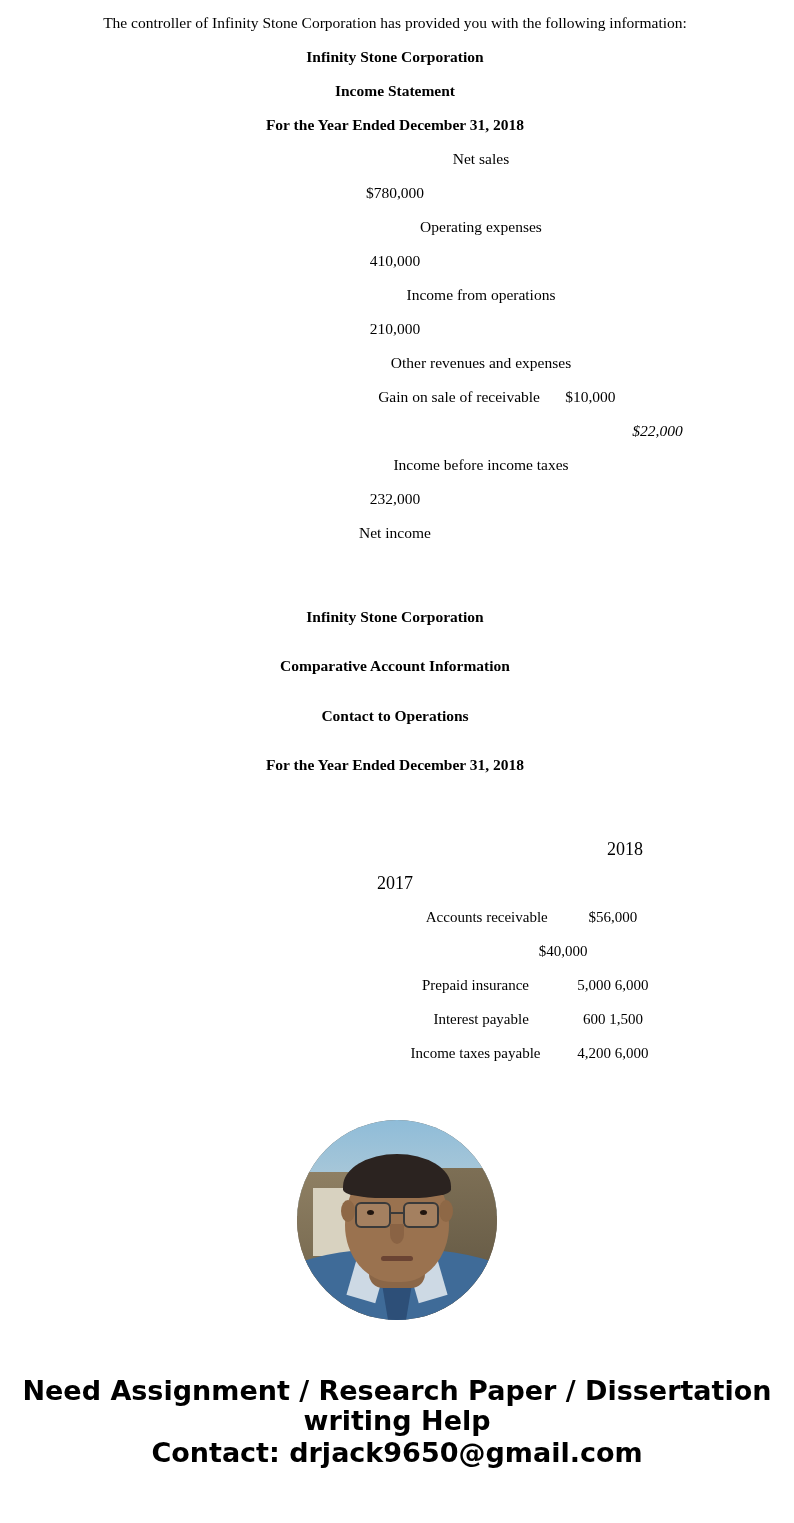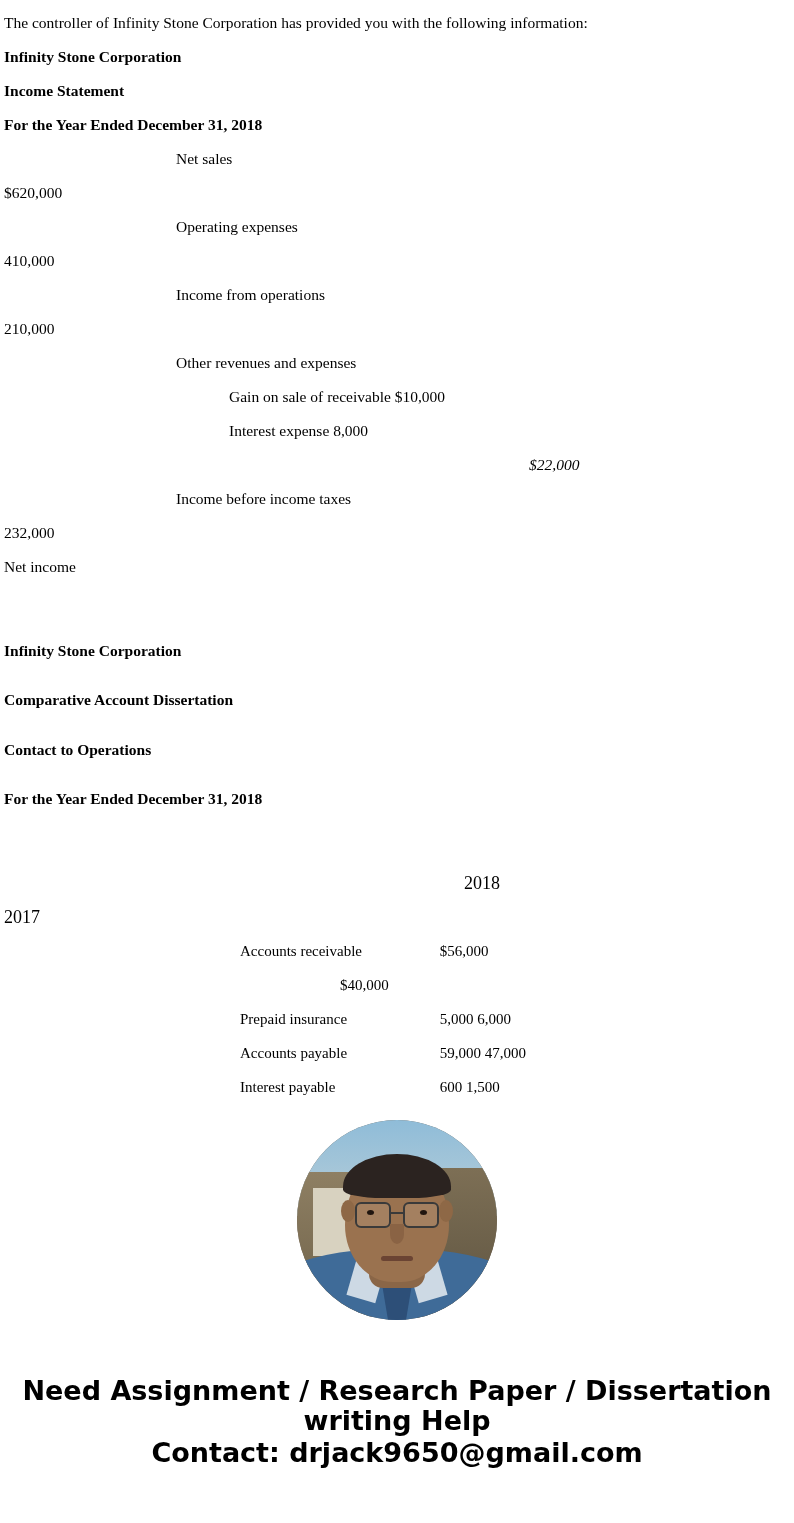--- a/index.html
+++ b/index.html
@@ -13,20 +13,21 @@
     color: #000000;
   }
   .page {
     position: relative;
     width: 794px;
     min-height: 1523px;
     overflow: hidden;
   }
   .doc {
     padding: 6px 8px 0 4px;
+    text-align: center;
   }
   p.line {
     margin: 0 0 0 0;
     font-size: 15.5px;
     line-height: 34px;
     white-space: pre-wrap;
   }
   .bold {
     font-weight: bold;
   }
@@ -258,21 +259,21 @@
   <div class="doc clip">
 
     <p class="line intro">The controller of Infinity Stone Corporation has provided you with the following information:</p>
 
     <p class="line bold">Infinity Stone Corporation</p>
     <p class="line bold">Income Statement</p>
     <p class="line bold">For the Year Ended December 31, 2018</p>
 
     <div class="stmt-row">
       <span class="label ind1">Net sales</span>
-      <span class="amt-left">$620,000</span>
+      <span class="amt-left">$780,000</span>
     </div>
 
     <div class="stmt-row">
       <span class="label ind1">Operating expenses</span>
       <span class="amt-left">410,000</span>
     </div>
 
     <div class="stmt-row">
       <span class="label ind1">Income from operations</span>
       <span class="amt-left">210,000</span>
@@ -280,42 +281,38 @@
 
     <div class="stmt-row">
       <span class="label ind1">Other revenues and expenses</span>
     </div>
 
     <div class="stmt-row">
       <span class="label ind2">Gain on sale of receivable</span>
       <span class="inline-amt gap-amt-1">$10,000</span>
     </div>
 
-    <div class="stmt-row">
-      <span class="label ind2">Interest expense</span>
-      <span class="inline-amt gap-amt-2">8,000</span>
-    </div>
 
     <div class="stmt-row">
       <span class="sub-amt">$22,000</span>
     </div>
 
     <div class="stmt-row">
       <span class="label ind1">Income before income taxes</span>
       <span class="amt-left">232,000</span>
     </div>
 
     <div class="stmt-row">
       <span class="label">Net income</span>
     </div>
 
     <div class="blank"></div>
 
     <p class="cai-head">Infinity Stone Corporation</p>
-    <p class="cai-head">Comparative Account Dissertation</p>
+    <p class="cai-head">Comparative Account Information</p>
     <p class="cai-head">Contact to Operations</p>
     <p class="cai-head">For the Year Ended December 31, 2018</p>
 
     <div class="blank"></div>
 
     <div class="years">
       <span class="y2018">2018</span>
       <span class="y2017">2017</span>
     </div>
 
@@ -324,25 +321,20 @@
       <span class="v">$56,000</span>
       <span class="v2">$40,000</span>
     </div>
 
     <div class="acct-row">
       <span class="name">Prepaid insurance</span>
       <span class="v">5,000</span>
       <span class="v">6,000</span>
     </div>
 
-    <div class="acct-row">
-      <span class="name">Accounts payable</span>
-      <span class="v">59,000</span>
-      <span class="v">47,000</span>
-    </div>
 
     <div class="acct-row">
       <span class="name">Interest payable</span>
       <span class="v">600</span>
       <span class="v">1,500</span>
     </div>
 
     <div class="acct-row">
       <span class="name">Income taxes payable</span>
       <span class="v">4,200</span>

